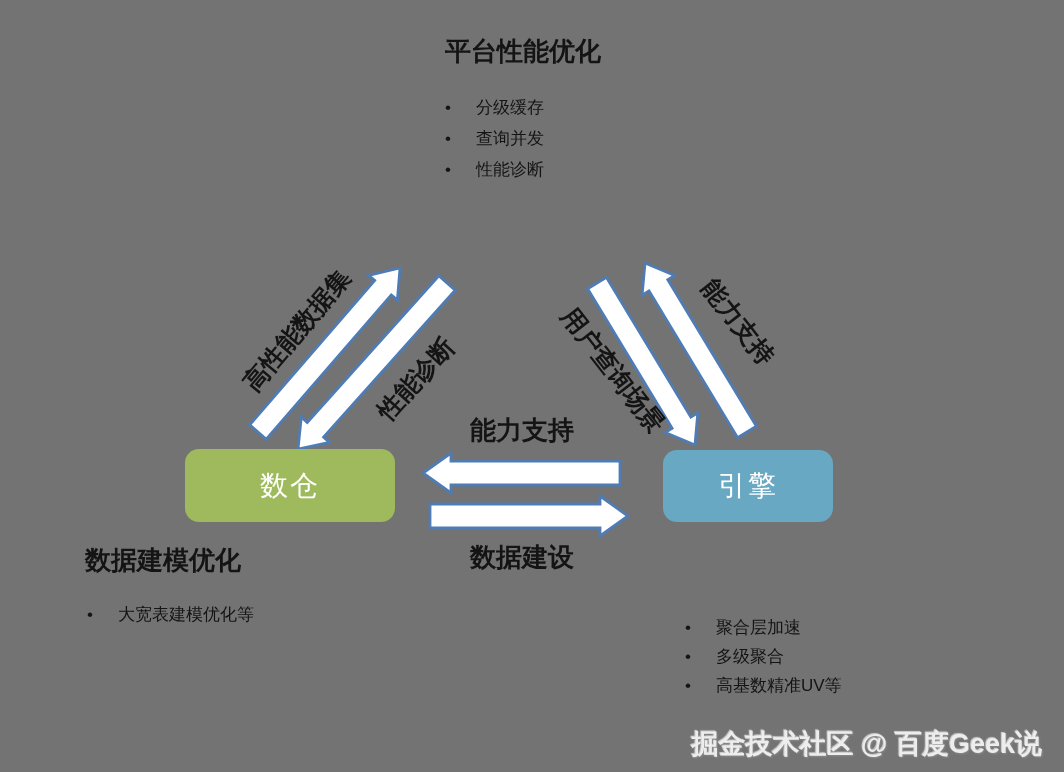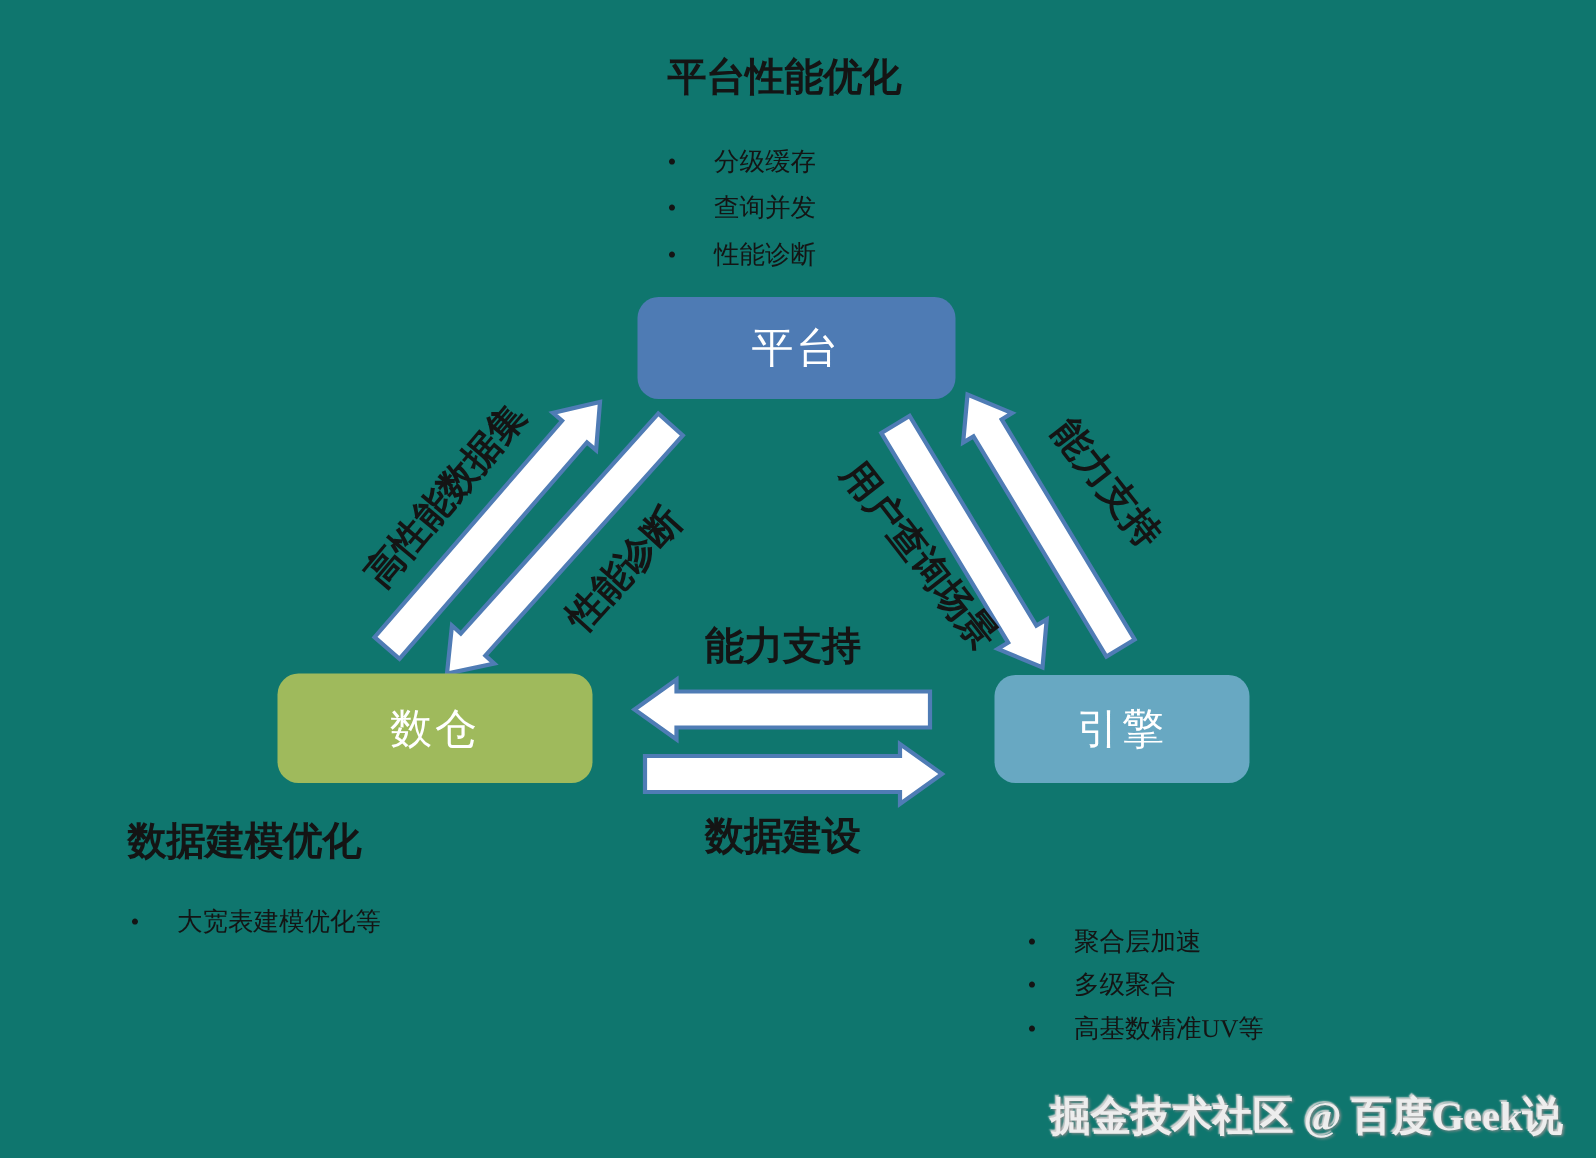--- a/index.html
+++ b/index.html
@@ -1,18 +1,18 @@
 <!DOCTYPE html>
 <html><head>
 <meta charset="utf-8">
 <style>
   html,body{margin:0;padding:0;background:#ffffff;}
   .canvas{
-    position:relative;width:1064px;height:772px;background:#0f766e;overflow:hidden;
-    font-family:Liberation Serif, serif;color:#141414;
+    position:relative;width:1064px;height:772px;background:#737373;overflow:hidden;
+    font-family:Liberation Sans, sans-serif;color:#141414;
   }
   .abs{position:absolute;}
   
   .node{
     position:absolute;border-radius:14px;display:flex;align-items:center;justify-content:center;
     color:#ffffff;font-size:28px;font-weight:500;letter-spacing:2px;
   }
   .node-platform{left:425px;top:198px;width:212px;height:68px;background:#4e7bb4;}
   .node-warehouse{left:185px;top:449px;width:210px;height:73px;background:#9fba5c;}
   .node-engine{left:663px;top:450px;width:170px;height:72px;background:#68a8c2;}
@@ -54,23 +54,20 @@
 
   <svg class="arrows" width="1064" height="772" viewBox="0 0 1064 772">
     <path d="M266.3,439.2 L391.3,294.9 L397.4,300.1 L400,268 L368.6,275.3 L374.7,280.5 L249.7,424.8 Z"></path>
     <path d="M438.8,275.7 L307.2,422.4 L301.3,417.0 L298,449 L329.5,442.4 L323.6,437.1 L455.2,290.3 Z"></path>
     <path d="M587.6,288.7 L672.1,428.4 L665.2,432.6 L695,445 L697.8,412.9 L690.9,417.1 L606.4,277.3 Z"></path>
     <path d="M756.4,426.3 L667.8,279.6 L674.7,275.4 L645,263 L642.1,295.1 L649.0,290.9 L737.6,437.7 Z"></path>
     <path d="M620,461 L451,461 L451,453 L423,473 L451,493 L451,485 L620,485 Z"></path>
     <path d="M430,528 L600,528 L600,536 L628,516 L600,496 L600,504 L430,504 Z"></path>
   </svg>
 
-  <div class="node node-platform">
-    <span>平台</span>
-  </div>
   <div class="node node-warehouse">
     <span>数仓</span>
   </div>
   <div class="node node-engine">
     <span>引擎</span>
   </div>
 
   <div class="rlabel" style="left:297px;top:330px;transform:translate(-50%,-50%) rotate(-50deg);">高性能数据集</div>
   <div class="rlabel" style="left:416px;top:379px;transform:translate(-50%,-50%) rotate(-48deg);">性能诊断</div>
   <div class="rlabel" style="left:613px;top:370px;transform:translate(-50%,-50%) rotate(52deg);">用户查询场景</div>

